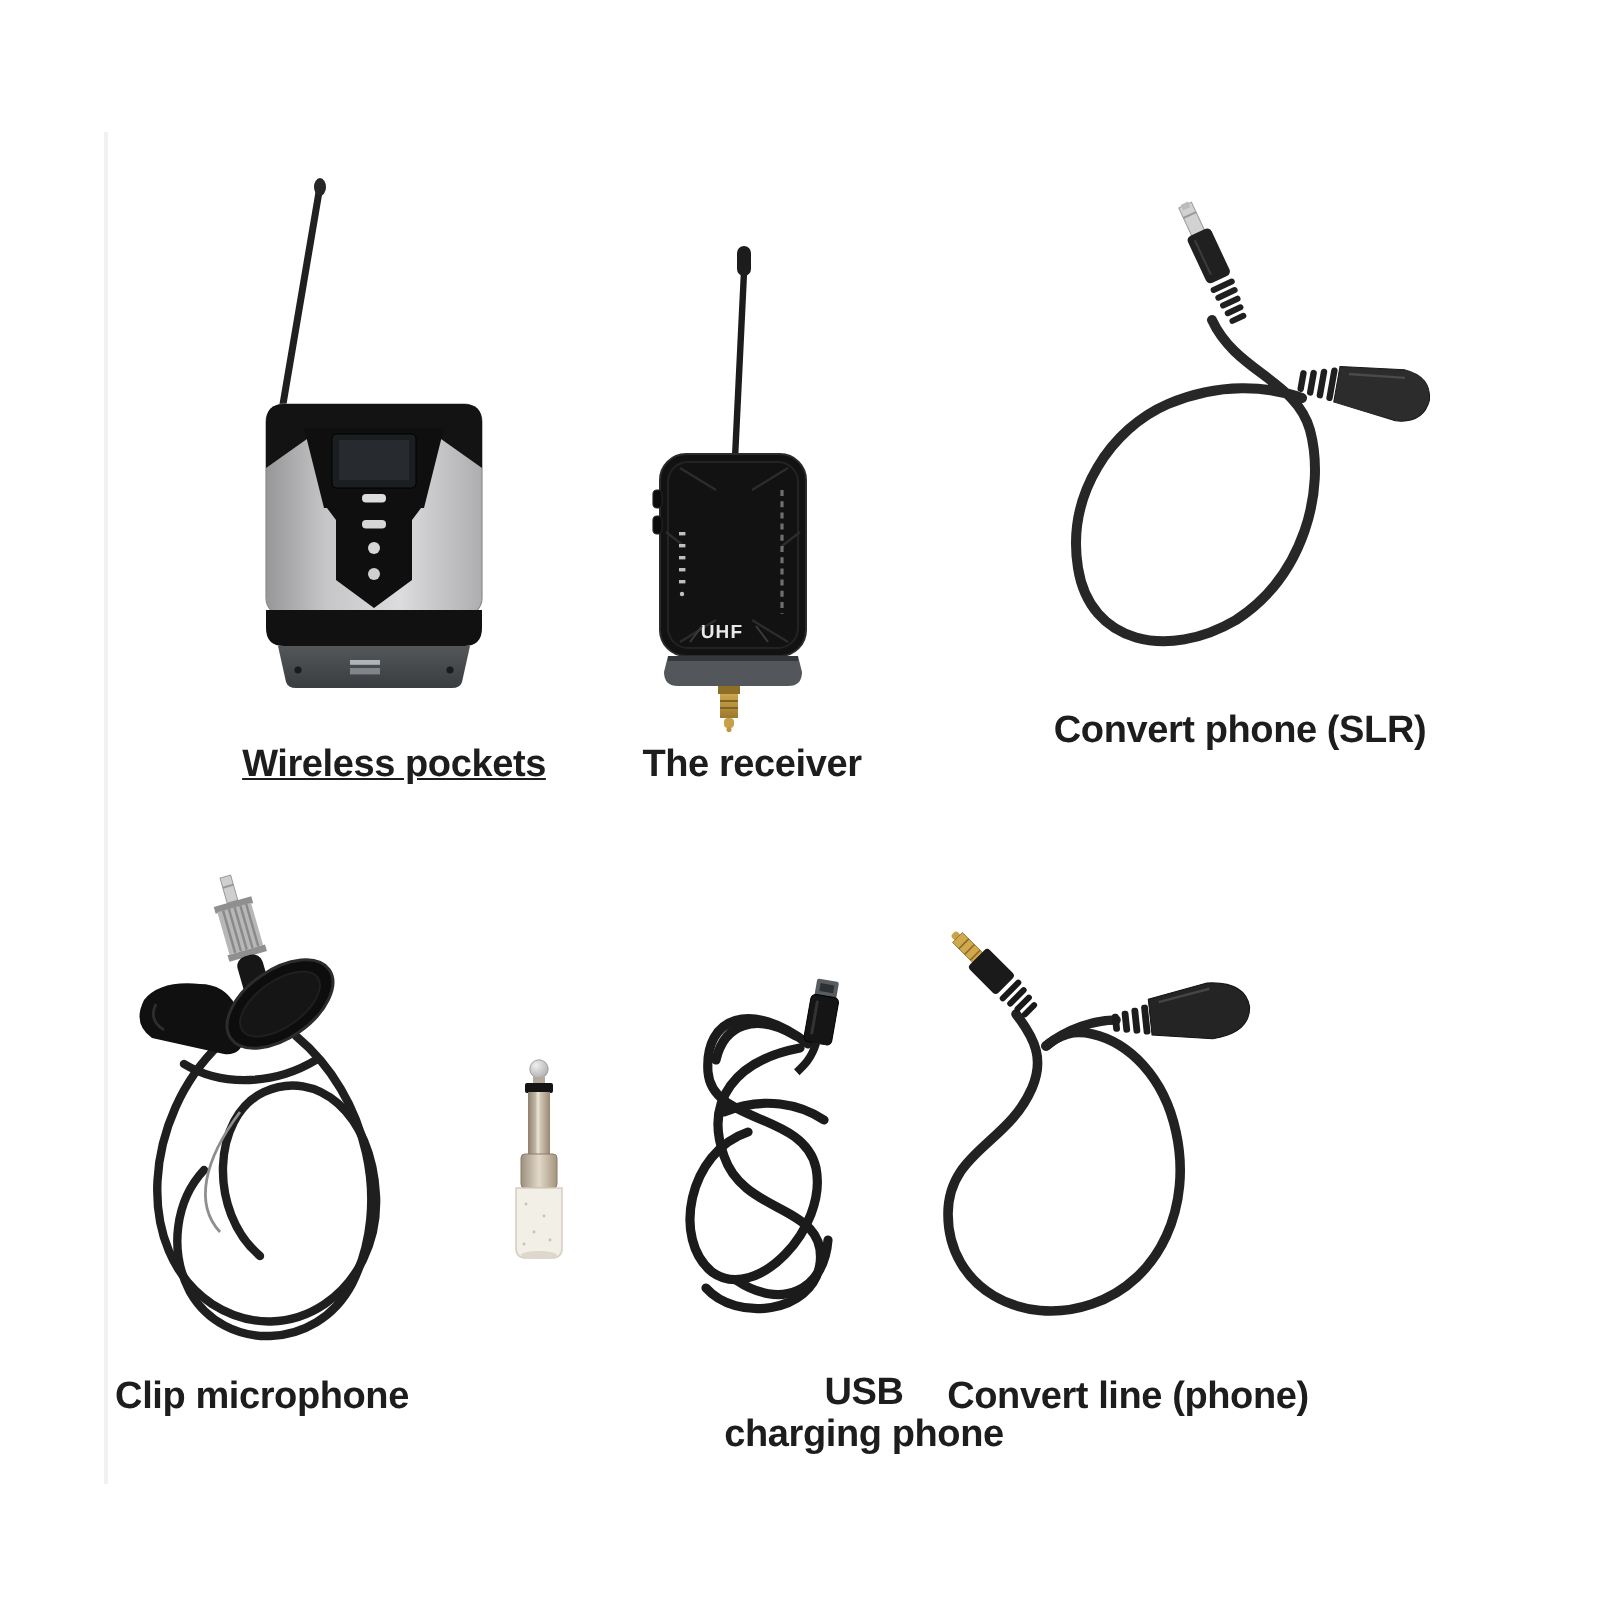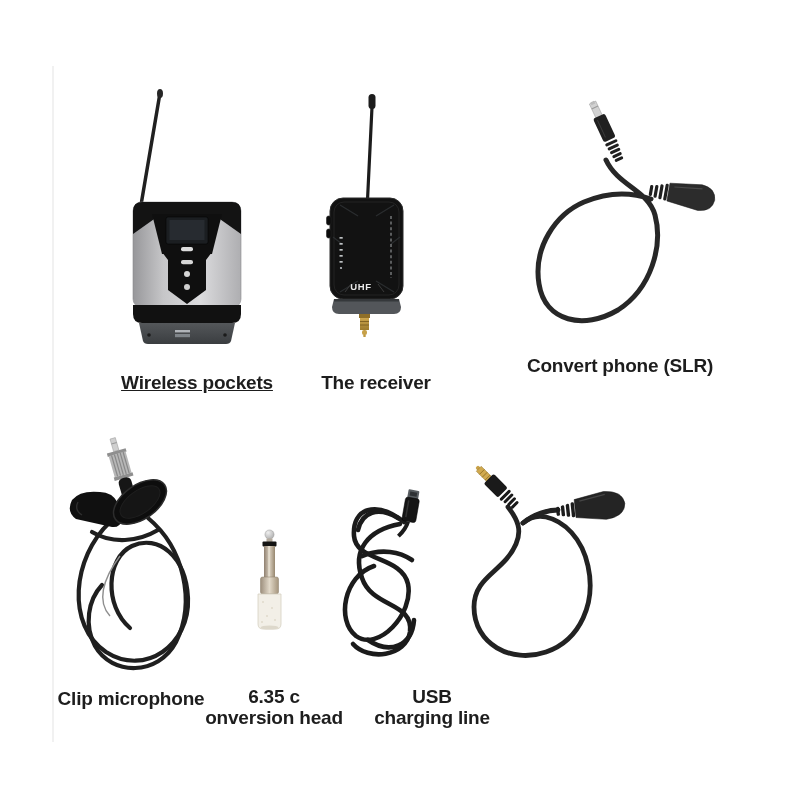--- a/index.html
+++ b/index.html
@@ -56,21 +56,21 @@
       <path d="M133,305 L241,305 L241,314 Q241,323 232,323 L142,323 Q133,323 133,314 Z" fill="#111111"></path>
       <path d="M139,323 L235,323 L231,341 Q230,344 226,344 L148,344 Q144,344 143,341 Z" fill="url(#tx-base)"></path>
       <rect x="175" y="330" width="15" height="2.4" fill="#c2c7cb" opacity="0.85"></rect>
       <rect x="175" y="334" width="15" height="3.2" fill="#8f959a" opacity="0.8"></rect>
       <circle cx="149" cy="335" r="1.8" fill="#1b1b1b"></circle>
       <circle cx="225" cy="335" r="1.8" fill="#1b1b1b"></circle>
     </svg>
   </div>
   <div class="label" style="left:197px;top:372px;text-decoration:underline;">Wireless pockets</div>
 
-  <div class="figure" style="left:305px;top:85px;">
+  <div class="figure" style="left:305px;top:114px;">
     <svg width="135" height="260" viewBox="305 100 135 260">
       <defs>
         <linearGradient id="rx-gold" x1="0" y1="0" x2="0" y2="1">
           <stop offset="0" stop-color="#cda64e"></stop>
             <stop offset="1" stop-color="#9c7a2c"></stop>
         </linearGradient>
       </defs>
       <g>
         <path d="M372,122 L367.5,215" stroke="#1c1c1c" stroke-width="3.2" stroke-linecap="round" fill="none"></path>
         <rect x="368.5" y="109" width="7" height="15" rx="3.5" fill="#1c1c1c"></rect>
@@ -203,24 +203,20 @@
       <g fill="#c9c2b0">
         <circle cx="263" cy="602" r="0.7"></circle>
           <circle cx="272" cy="608" r="0.7"></circle>
           <circle cx="267" cy="616" r="0.7"></circle>
         <circle cx="275" cy="620" r="0.7"></circle>
           <circle cx="262" cy="622" r="0.7"></circle>
       </g>
       <ellipse cx="269.5" cy="627.5" rx="9" ry="2" fill="#ddd8cb"></ellipse>
     </svg>
   </div>
-  <div class="label" style="left:274px;top:686px;">
-    <div>6.35 c</div>
-    <div>onversion head</div>
-  </div>
 
   <div class="figure" style="left:336px;top:468px;">
     <svg width="136" height="200" viewBox="336 468 136 200">
       <g stroke="#1b1b1b" stroke-width="4.6" fill="none" stroke-linecap="round">
         <path d="M398,518 C378,506 362,512 358,530"></path>
         <path d="M404,522 C376,500 352,508 354,536 C356,562 402,556 408,584 C414,614 378,652 356,636 C336,620 344,576 374,566"></path>
         <path d="M400,524 C368,530 352,550 362,578 C372,608 414,602 410,632 C406,657 368,661 353,644"></path>
         <path d="M362,556 C382,548 400,552 412,560"></path>
         <path d="M368,640 C390,655 412,646 414,620"></path>
       </g>
@@ -228,21 +224,21 @@
         <rect x="406" y="490" width="11" height="9" rx="1" fill="#585d61"></rect>
         <rect x="408" y="492" width="7" height="4" fill="#2e3134"></rect>
         <rect x="404.5" y="498" width="14" height="24" rx="2.5" fill="#151515" stroke="#000000" stroke-width="0.5"></rect>
         <line x1="408" y1="501" x2="408" y2="518" stroke="#333333" stroke-width="1.5"></line>
         <path d="M411,522 C410,530 407,534 404,538" stroke="#1b1b1b" stroke-width="4" fill="none"></path>
       </g>
     </svg>
   </div>
   <div class="label" style="left:432px;top:686px;">
     <div>USB</div>
-    <div>charging line</div>
+    <div>charging phone</div>
   </div>
 
   <div class="figure" style="left:452px;top:448px;">
     <svg width="275" height="225" viewBox="452 448 275 225">
       <g stroke="#222222" stroke-width="4.8" fill="none" stroke-linecap="round">
         <path d="M508,507 C518,520 522,530 516,544 C504,572 474,576 474,607 C474,644 511,664 546,652 C581,640 596,602 588,566 C582,538 564,521 546,517 C537,515 530,517 523,523"></path>
         <path d="M523,523 C534,514 548,510 558,510"></path>
       </g>
       <g transform="rotate(-45 495 485)">
         <rect x="493" y="459" width="4" height="4" rx="1.5" fill="#c9a24a"></rect>
@@ -259,13 +255,14 @@
       <g transform="rotate(-6 590 507)">
         <rect x="556" y="503.5" width="3.4" height="9" rx="1.5" fill="#1c1c1c"></rect>
         <rect x="561" y="502.5" width="3.4" height="11" rx="1.5" fill="#1c1c1c"></rect>
         <rect x="566" y="501.5" width="3.4" height="13" rx="1.5" fill="#1c1c1c"></rect>
         <rect x="571" y="500.5" width="3.4" height="15" rx="1.5" fill="#1c1c1c"></rect>
         <path d="M575,498 L605,493 Q624,494 625,507 Q624,520 605,521 L575,516 Z" fill="#242424" stroke="#111111" stroke-width="0.5"></path>
         <path d="M580,500 L606,496" stroke="#454545" stroke-width="1.2" fill="none"></path>
       </g>
     </svg>
   </div>
+  <div class="label" style="left:564px;top:688px;">Convert line (phone)</div>
 </div>
 
 </body></html>

